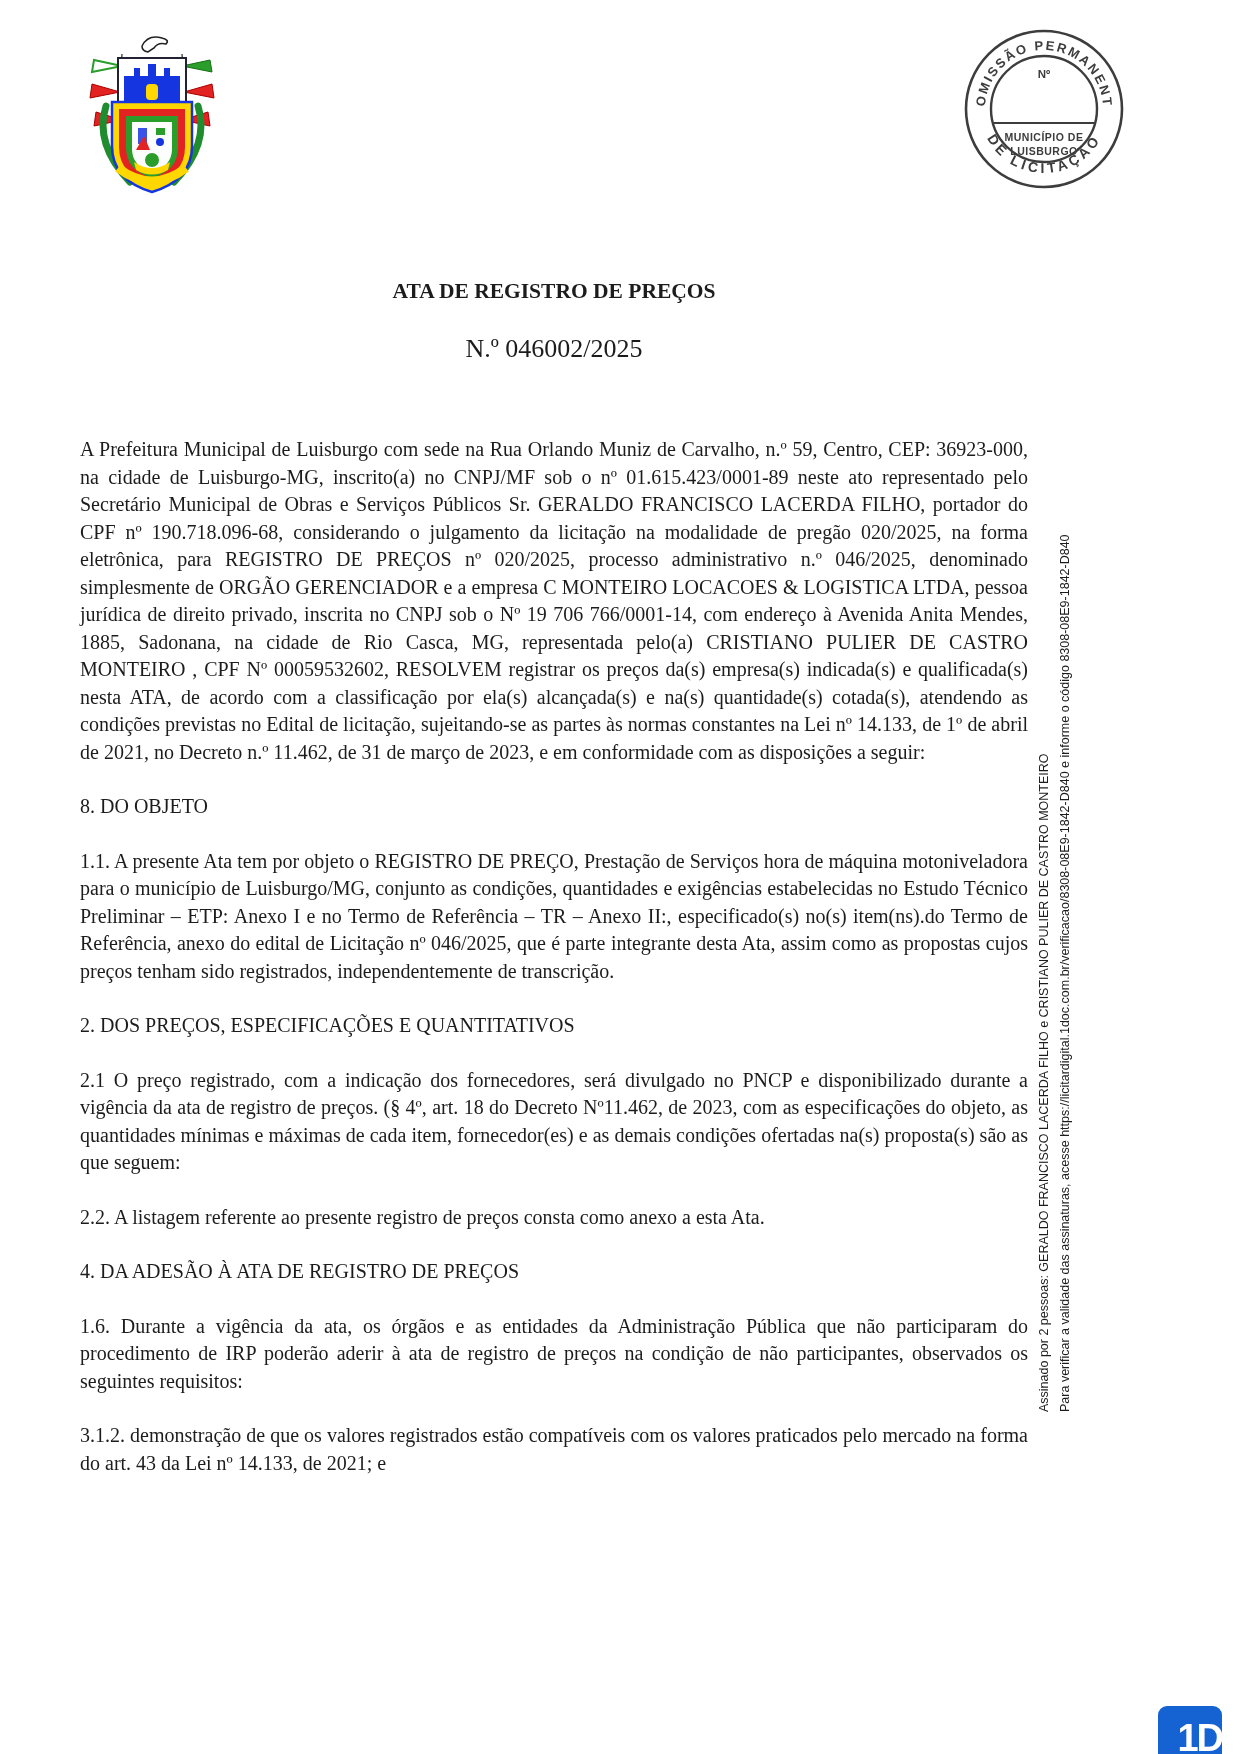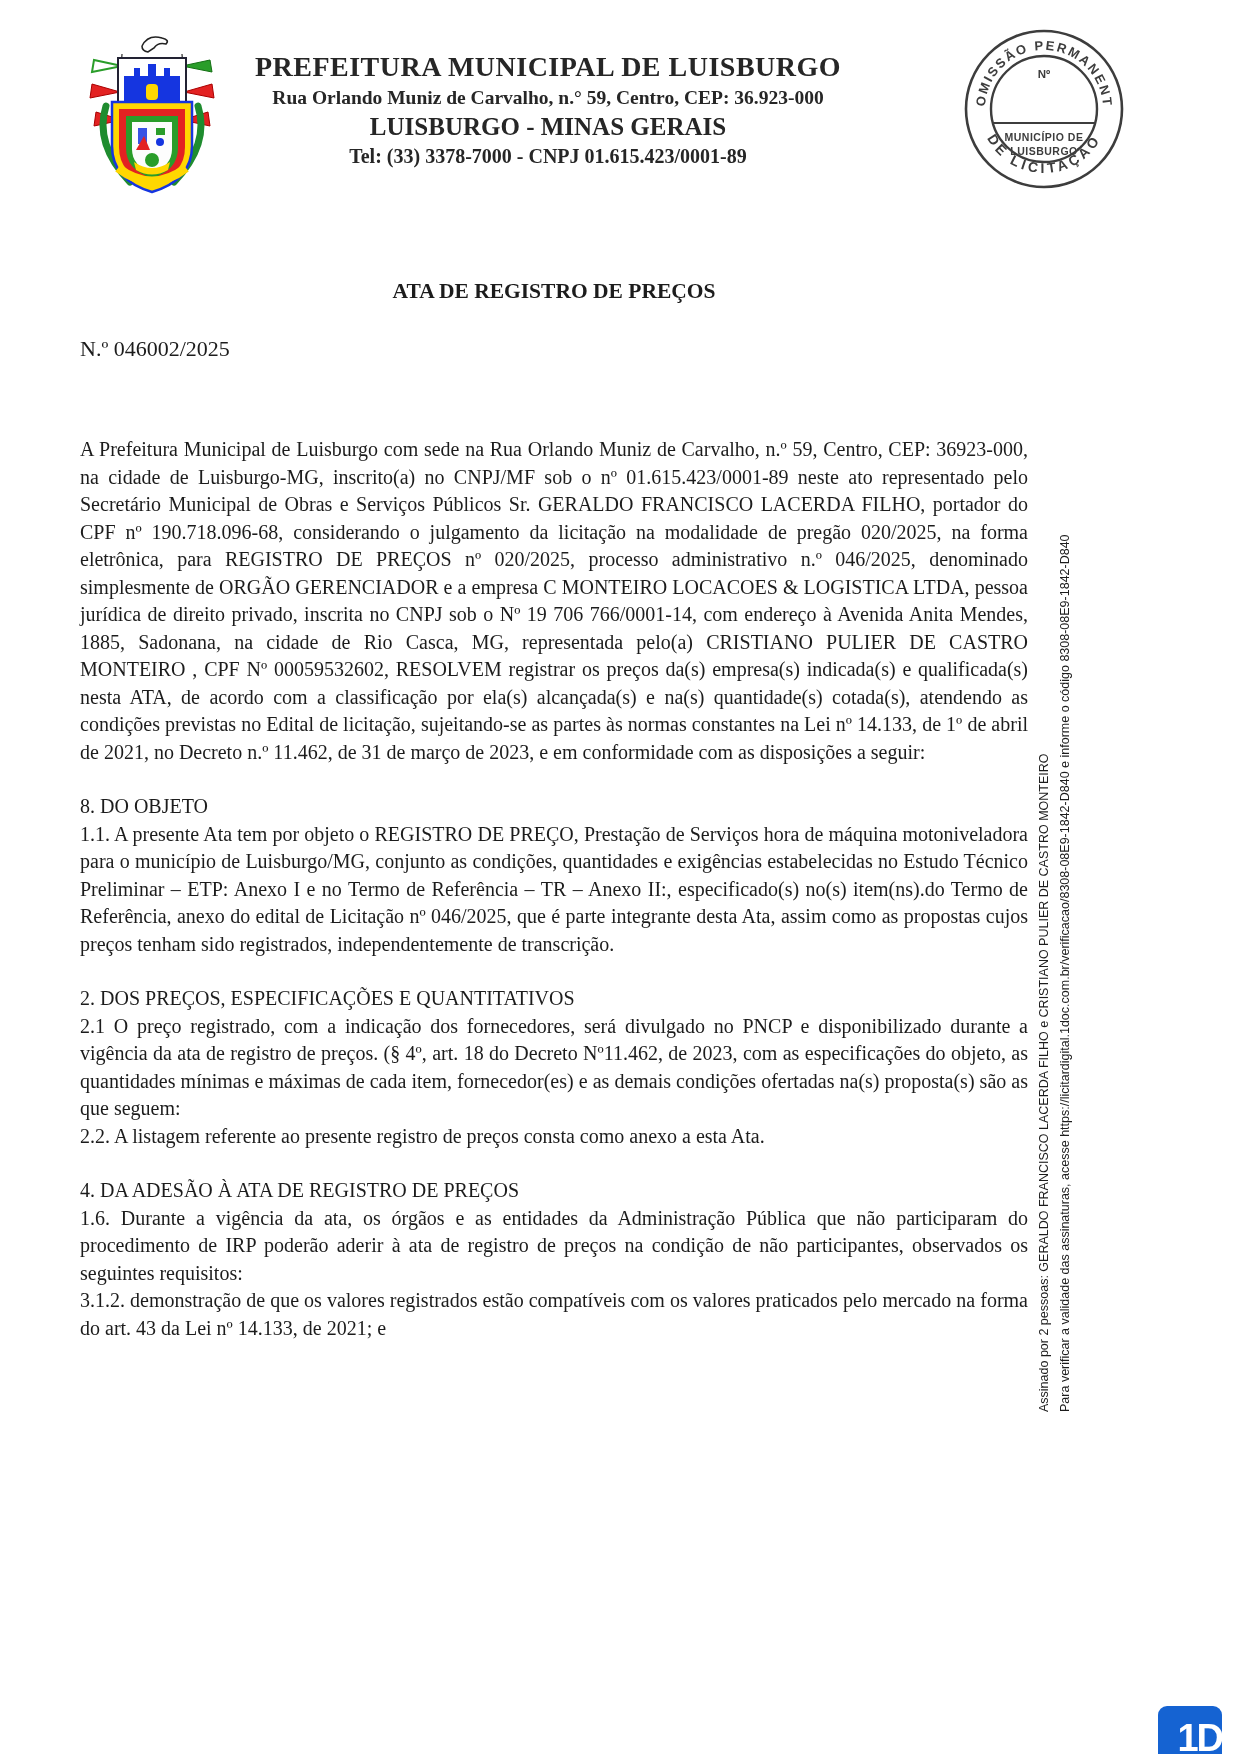--- a/index.html
+++ b/index.html
@@ -25,22 +25,22 @@
   .contact    { font-size:20px; line-height:28px; }
   .stamp { position:absolute; left:961px; top:26px; width:166px; height:166px; }
   .stamp text { font-family:"Liberation Sans", sans-serif; fill:#3d3d3d; }
   
   .doc-body {
     margin:0 213px 0 80px;
     font-size:20px; line-height:27.5px;
     text-align:justify;
   }
   .doc-title  { font-size:21.5px; font-weight:bold; text-align:center; margin-top:66px; }
-  .doc-number { font-size:22px; margin-top:29px; }
-  .para   { }
+  .doc-number { font-size:26px; text-align:center; margin-top:29px; }
+  .para   { margin-top:27px; }
   .intro  { margin-top:74px; }
   .heading { font-size:20px; font-weight:normal; margin-top:27px; text-align:left; }
   
   .vertical-strip {
     position:absolute; left:1034px; top:1412px; width:922px;
     transform:rotate(-90deg); transform-origin:0 0;
     font-family:"Liberation Sans", sans-serif;
     font-size:12.5px; line-height:21px; color:#1c1c1c;
     white-space:nowrap; text-align:left;
   }
@@ -91,26 +91,20 @@
       <rect x="52" y="96" width="9" height="16" fill="#1535e0" opacity="0.85"></rect>
       <polygon points="50,118 58,104 64,118" fill="#e32222"></polygon>
       <rect x="70" y="96" width="9" height="7" fill="#2a9d2a"></rect>
       <circle cx="74" cy="110" r="4" fill="#1535e0"></circle>
       <circle cx="66" cy="128" r="7" fill="#2a9d2a"></circle>
       <path d="M48 130 q18 12 36 0 l-2 8 q-16 9 -32 0 z" fill="#ffd700"></path>
 
       <path d="M32 136 q34 26 68 0" stroke="#ffd700" stroke-width="9" fill="none"></path>
     </svg>
 
-    <div class="header-text">
-      <div class="org-name">PREFEITURA MUNICIPAL DE LUISBURGO</div>
-      <div class="address">Rua Orlando Muniz de Carvalho, n.° 59, Centro, CEP: 36.923-000</div>
-      <div class="city-state">LUISBURGO - MINAS GERAIS</div>
-      <div class="contact">Tel: (33) 3378-7000 - CNPJ 01.615.423/0001-89</div>
-    </div>
 
     <svg class="stamp" viewBox="0 0 166 166" aria-hidden="true">
       <defs>
         <path id="arcTop" d="M 83 83 m -59 0 a 59 59 0 0 1 118 0"></path>
         <path id="arcBottom" d="M 83 83 m -64 0 a 64 64 0 0 0 128 0"></path>
       </defs>
       <circle cx="83" cy="83" r="78" fill="none" stroke="#3d3d3d" stroke-width="2.6"></circle>
       <circle cx="83" cy="83" r="53" fill="none" stroke="#3d3d3d" stroke-width="2.4"></circle>
       <text font-size="13" letter-spacing="2" font-weight="bold">
         <textPath href="#arcTop" startOffset="50%" text-anchor="middle">COMISSÃO PERMANENTE</textPath>

